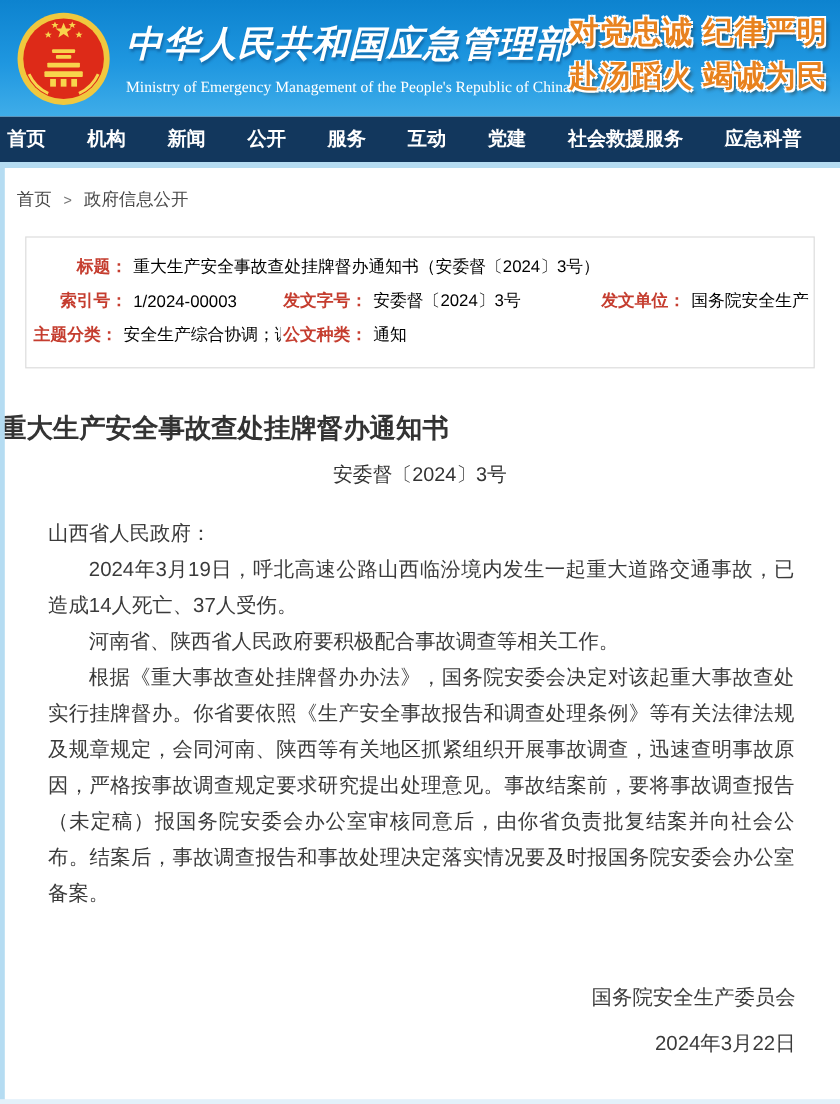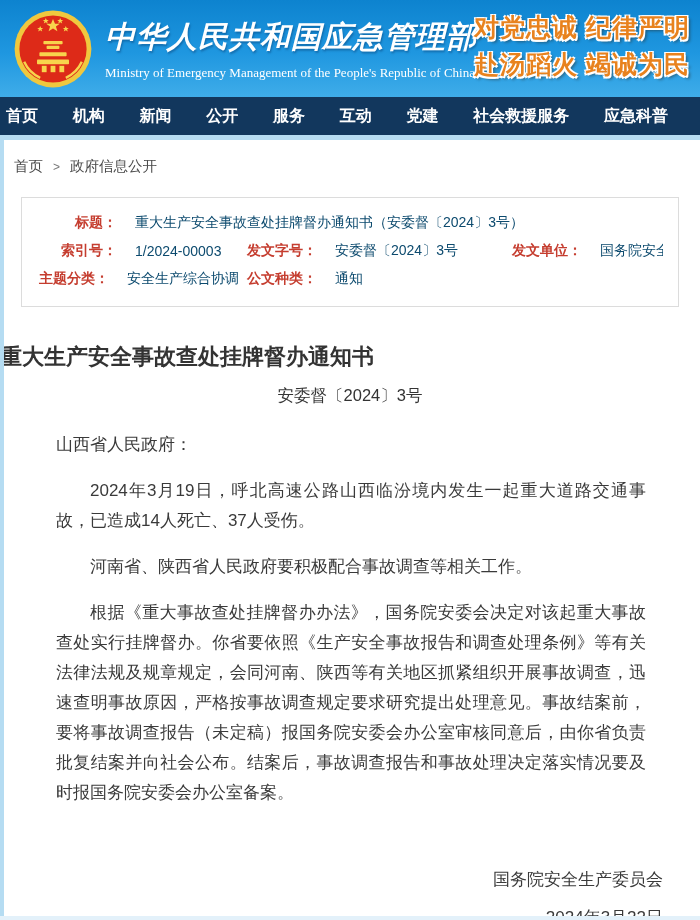--- a/index.html
+++ b/index.html
@@ -55,44 +55,44 @@
   .breadcrumb {
     margin: 17px 0 0 14px; font-size: 14.5px; color: #4a4a4a;
     display: flex; align-items: center; gap: 10px;
   }
   .crumb-link { cursor: pointer; }
   .crumb-sep { font-size: 12px; color: #777; }
   
   .meta-card {
     width: 658px; margin: 21px auto 0; box-sizing: border-box;
     border: 1px solid #dcdcdc; background: #fff;
-    padding: 11px 15px 13px;
+    padding: 11px 4px 13px;
     font-size: 14px;
   }
   .meta-row { display: grid; grid-template-columns: 208px 265px 1fr; align-items: center; height: 28px; }
   .meta-row.full { grid-template-columns: 1fr; }
   .meta-cell { display: flex; align-items: center; overflow: hidden; white-space: nowrap; }
   .meta-label {
     flex: none; width: 80px; text-align: right;
     color: #c53d2f; font-weight: bold;
   }
   .meta-label.col23 { width: 72px; }
-  .meta-value { margin-left: 18px; color: #0c4a6e; }
+  .meta-value { margin-left: 5px; color: #000000; }
   
   .doc-title {
     margin-top: 35px; 
     font-size: 22px; font-weight: bold; color: #333;
   }
   .doc-number { margin-top: 13px; text-align: center; font-size: 16.5px; color: #333; }
   .doc-body {
     margin: 23px 38px 0 40px;
     font-size: 17px; line-height: 30px; color: #3a3a3a;
     text-align: justify;
   }
-  .doc-body p { margin: 16px; text-indent: 2em; }
+  .doc-body p { margin: 0; text-indent: 2em; }
   .doc-body p.no-indent { text-indent: 0; }
   .signature-block {
     margin-top: 57px; padding-right: 37px;
     text-align: right; font-size: 17px; line-height: 30px; color: #3a3a3a;
   }
   .signature-date { margin-top: 8px; }
 </style>
 </head>
 <body>
 

